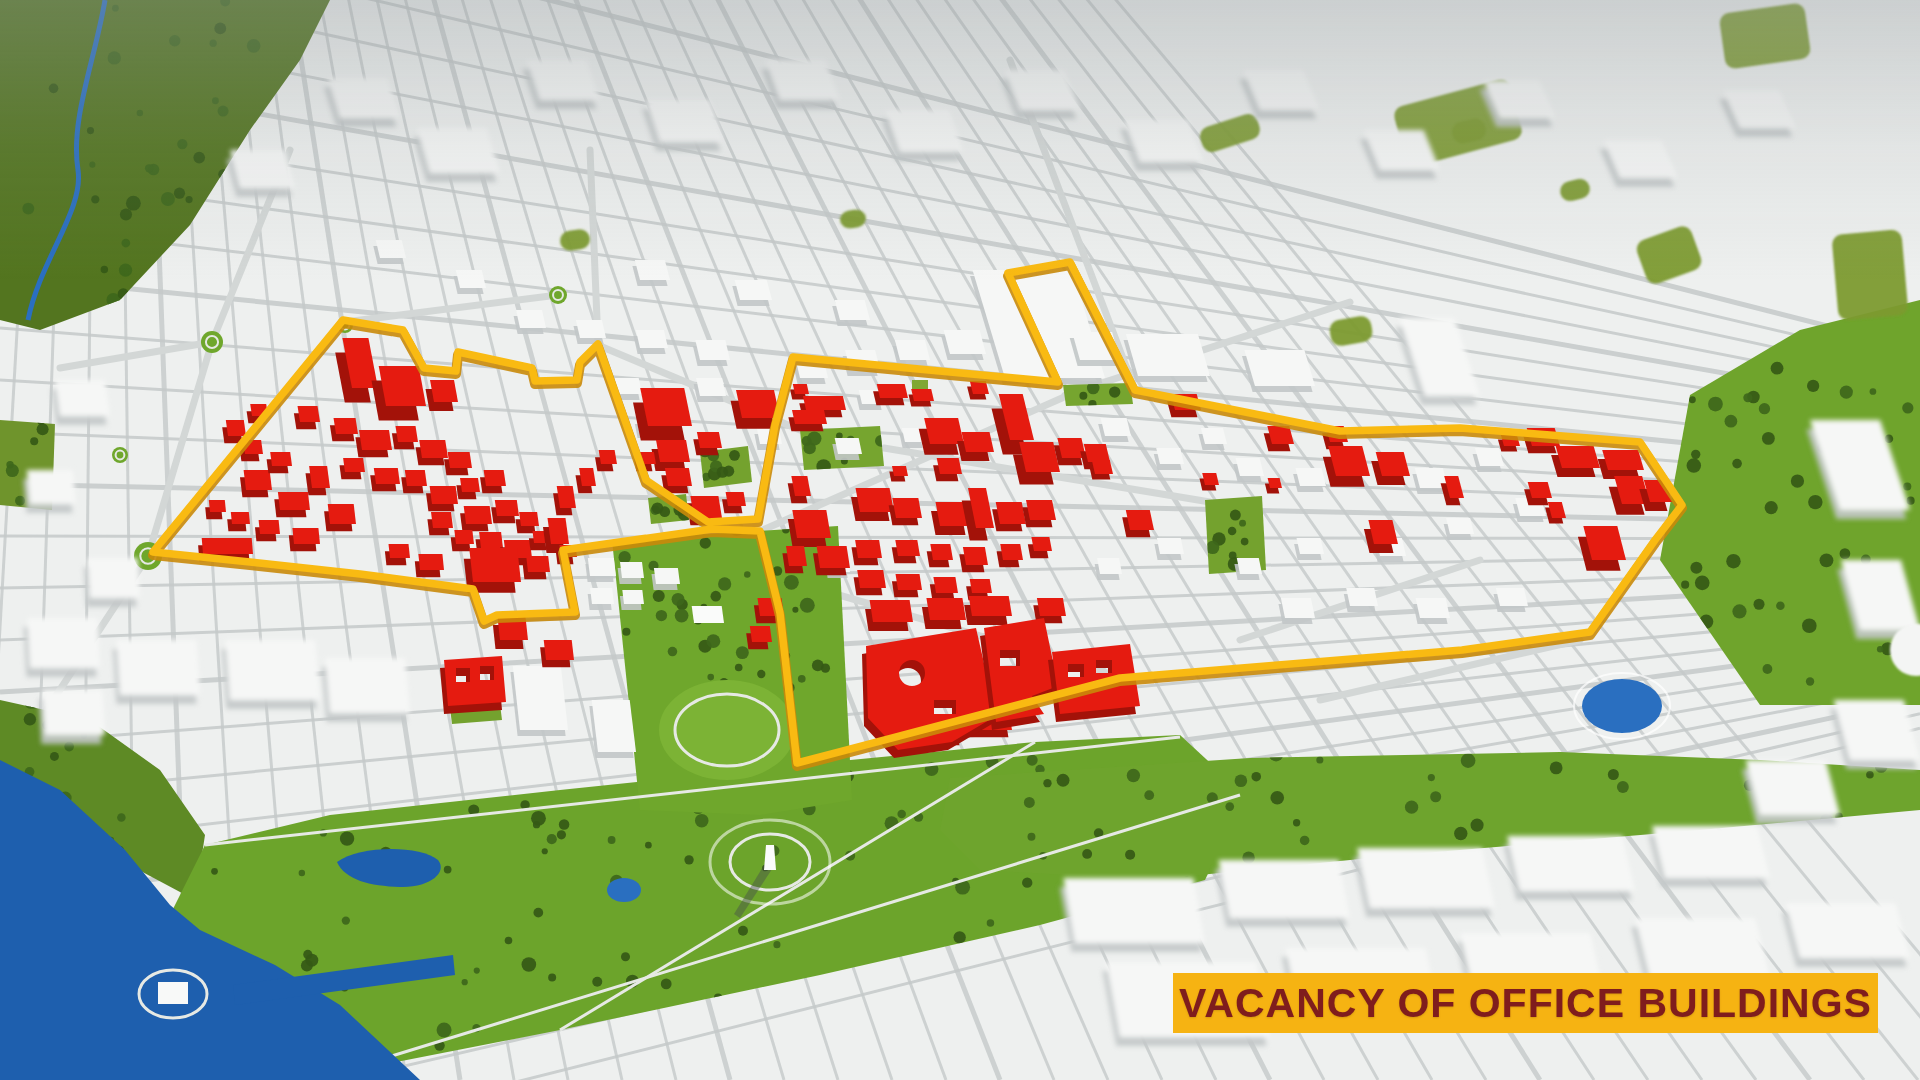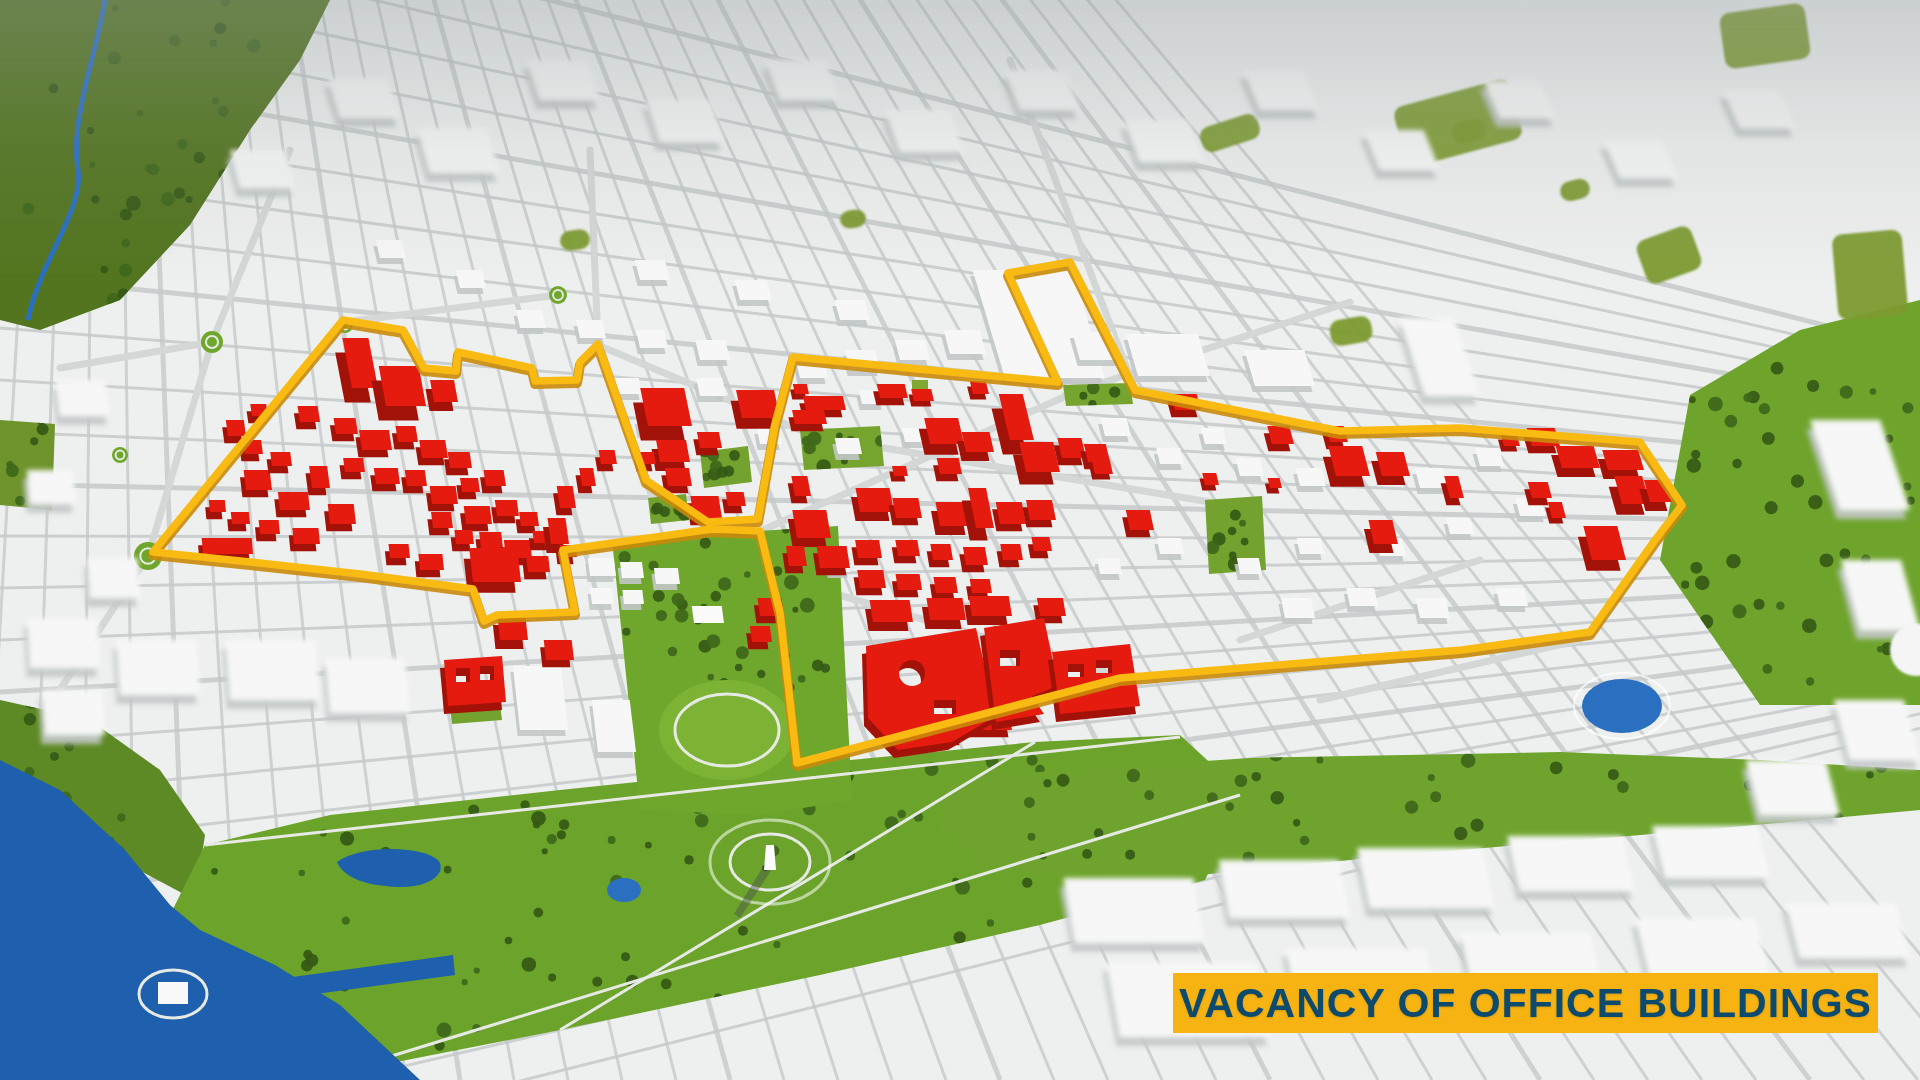--- a/index.html
+++ b/index.html
@@ -1005,16 +1005,16 @@
         <path d="M984,628 L1044,618 L1058,686 L1032,696 L1044,714 L996,722 Z M1000,650 h20 v16 h-20 Z" fill="#A31209" fill-rule="evenodd" transform="translate(-4,8)"></path>
         <path d="M984,628 L1044,618 L1058,686 L1032,696 L1044,714 L996,722 Z M1000,650 h20 v16 h-20 Z" fill="#E51B10" fill-rule="evenodd"></path>
         <path d="M1052,652 L1130,644 L1140,706 L1060,714 Z M1068,664 h16 v13 h-16 Z M1096,660 h16 v13 h-16 Z" fill="#A31209" fill-rule="evenodd" transform="translate(-4,8)"></path>
         <path d="M1052,652 L1130,644 L1140,706 L1060,714 Z M1068,664 h16 v13 h-16 Z M1096,660 h16 v13 h-16 Z" fill="#E51B10" fill-rule="evenodd"></path>
       </g>
       <polygon points="153,552 343,320 403,330 424,368 456,371 458,352 532,368 535,381 577,380 580,362 598,344 646,480 708,522 758,519 775,425 793,357 950,372 1058,382 1008,273 1070,262 1135,390 1340,431 1460,428 1640,442 1682,505 1655,540 1590,632 1462,650 1120,678 797,763 780,613 760,531 712,529 563,550 575,612 497,615 484,621 473,589 360,574 250,562" fill="none" stroke="#C9890A" stroke-width="10" stroke-linejoin="round" transform="translate(0,3)" opacity="0.9"></polygon>
       <polygon points="153,552 343,320 403,330 424,368 456,371 458,352 532,368 535,381 577,380 580,362 598,344 646,480 708,522 758,519 775,425 793,357 950,372 1058,382 1008,273 1070,262 1135,390 1340,431 1460,428 1640,442 1682,505 1655,540 1590,632 1462,650 1120,678 797,763 780,613 760,531 712,529 563,550 575,612 497,615 484,621 473,589 360,574 250,562" fill="none" stroke="#F9BA12" stroke-width="7.5" stroke-linejoin="round"></polygon>
     </svg>
   <div class="overlay tint-top"></div>
   <div class="overlay vignette"></div>
-  <div class="banner" id="banner" style="left: 1173px; top: 973px; width: 705px; height: 60px; background: rgb(246, 179, 18); color: #0c4a6e; text-align: center;">
+  <div class="banner" id="banner" style="left: 1173px; top: 973px; width: 705px; height: 60px; background: rgb(246, 179, 18); color: #7f1d1d; text-align: center;">
     <span>VACANCY OF OFFICE BUILDINGS</span>
   </div>
 </div>
 
 </body></html>

